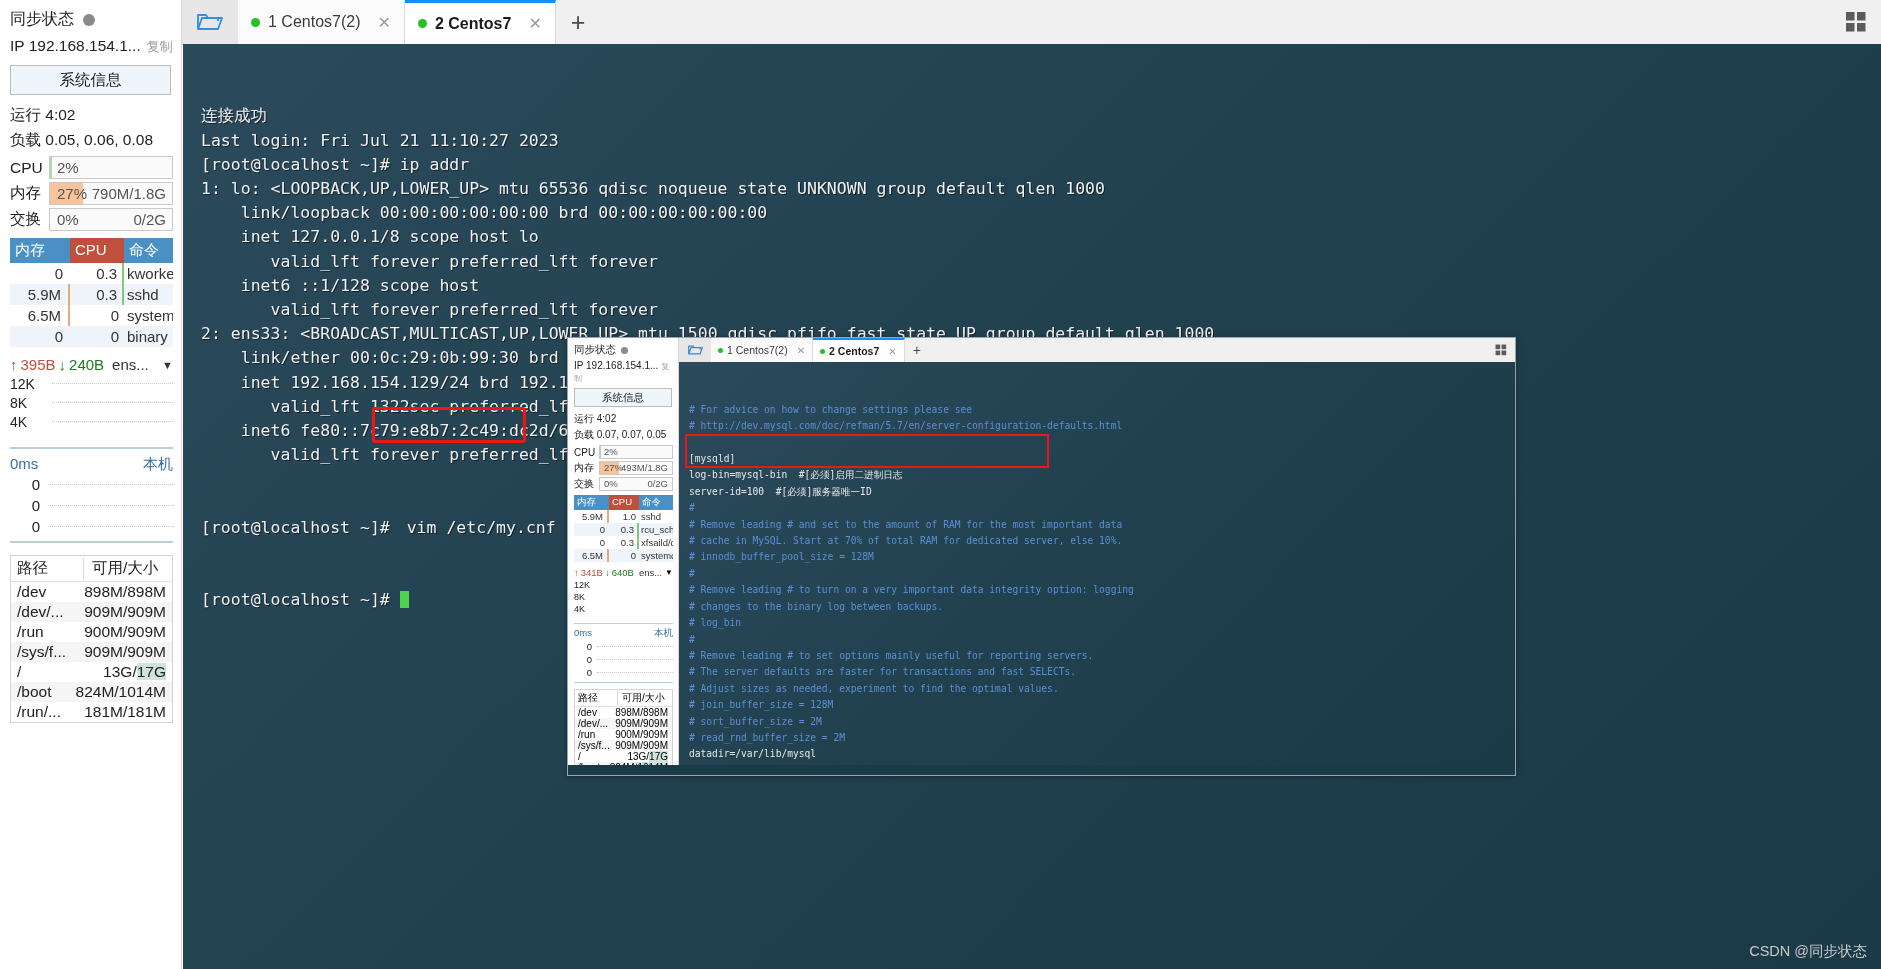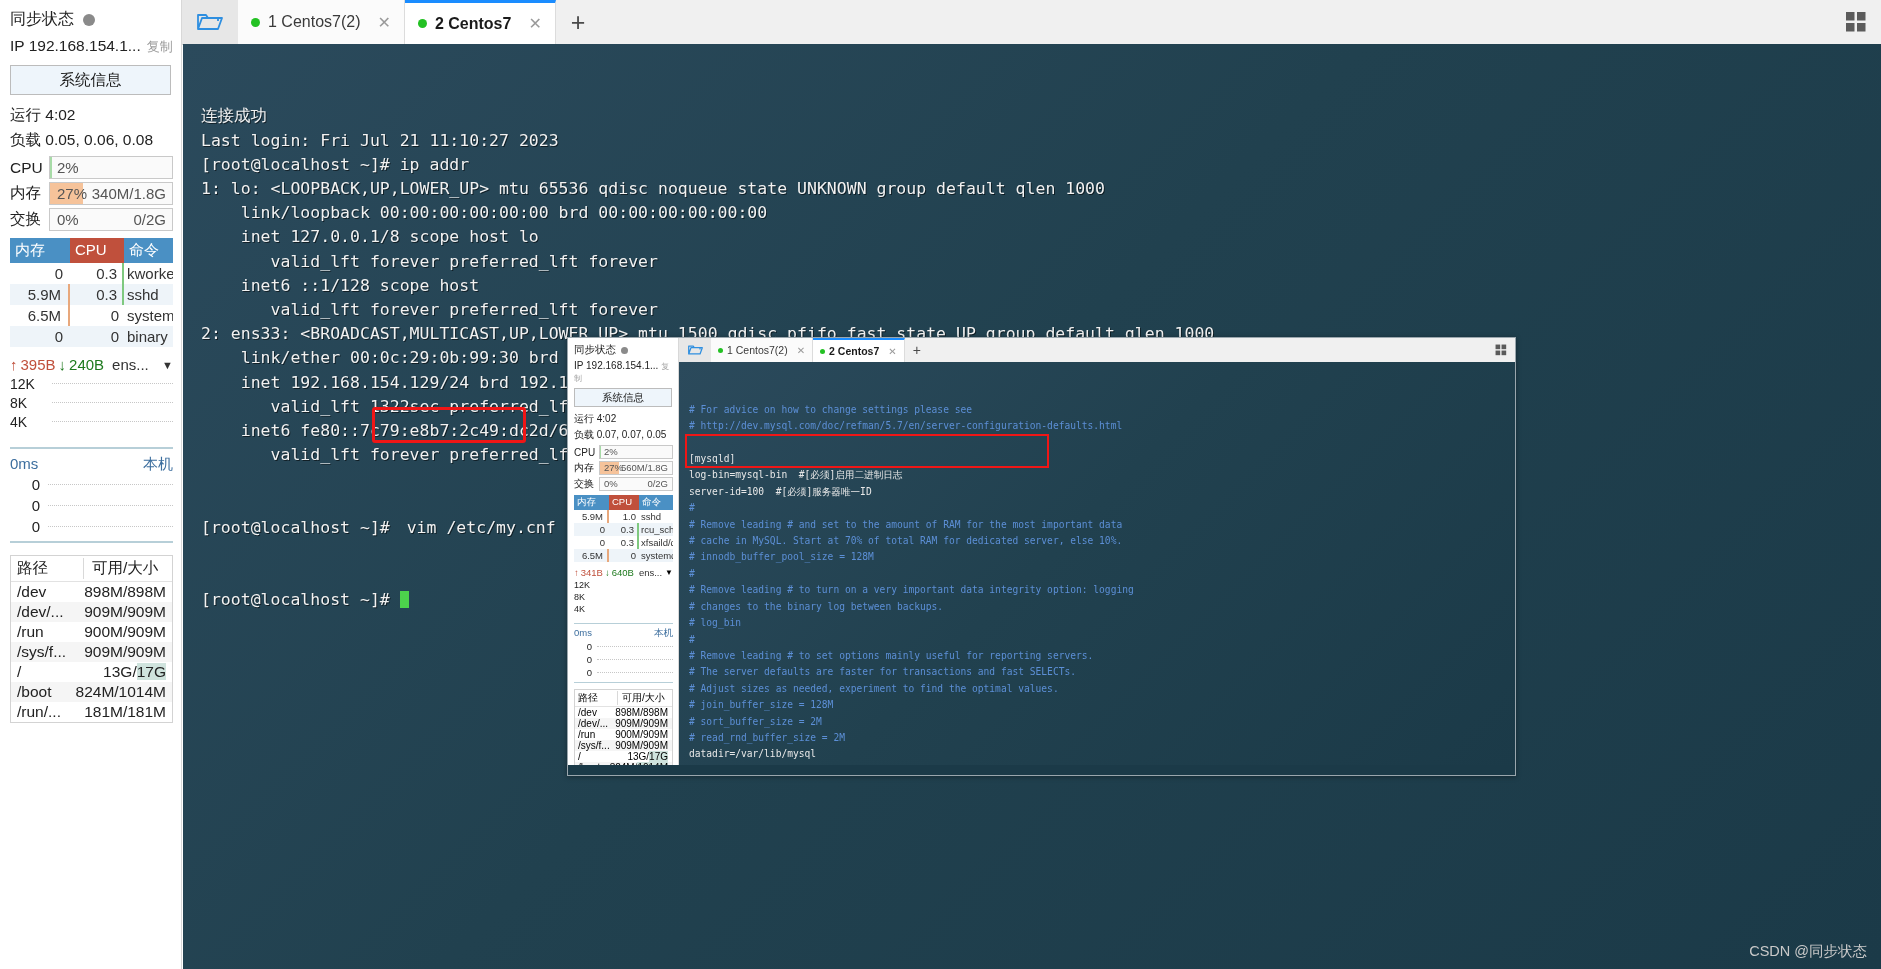--- a/index.html
+++ b/index.html
@@ -213,21 +213,21 @@
         <span class="meter-fill" id="cpu-fill" style="background: rgb(167, 219, 167); width: 2%;"></span>
         <span class="meter-txt">2%</span>
       </span>
     </div>
 
     <div class="meter-row">
       <span class="meter-label">内存</span>
       <span class="meter-wrap">
         <span class="meter-fill" id="mem-fill" style="background: rgb(246, 195, 154); width: 27%;"></span>
         <span class="meter-txt">27%</span>
-        <span class="meter-txt-r">340M/1.8G</span>
+        <span class="meter-txt-r">790M/1.8G</span>
       </span>
     </div>
 
     <div class="meter-row">
       <span class="meter-label">交换</span>
       <span class="meter-wrap">
         <span class="meter-txt">0%</span>
         <span class="meter-txt-r">0/2G</span>
       </span>
     </div>
@@ -531,21 +531,21 @@
         <span class="i-mw">
           <span class="i-mf" id="i-cpu-fill" style="background: rgb(167, 219, 167); width: 2%;"></span>
           <span class="i-mt">2%</span>
         </span>
       </div>
       <div class="i-meter">
         <span class="lb">内存</span>
         <span class="i-mw">
           <span class="i-mf" id="i-mem-fill" style="background: rgb(246, 195, 154); width: 27%;"></span>
           <span class="i-mt">27%</span>
-          <span class="i-mtr">560M/1.8G</span>
+          <span class="i-mtr">493M/1.8G</span>
         </span>
       </div>
       <div class="i-meter">
         <span class="lb">交换</span>
         <span class="i-mw">
           <span class="i-mt">0%</span>
           <span class="i-mtr">0/2G</span>
         </span>
       </div>
 

